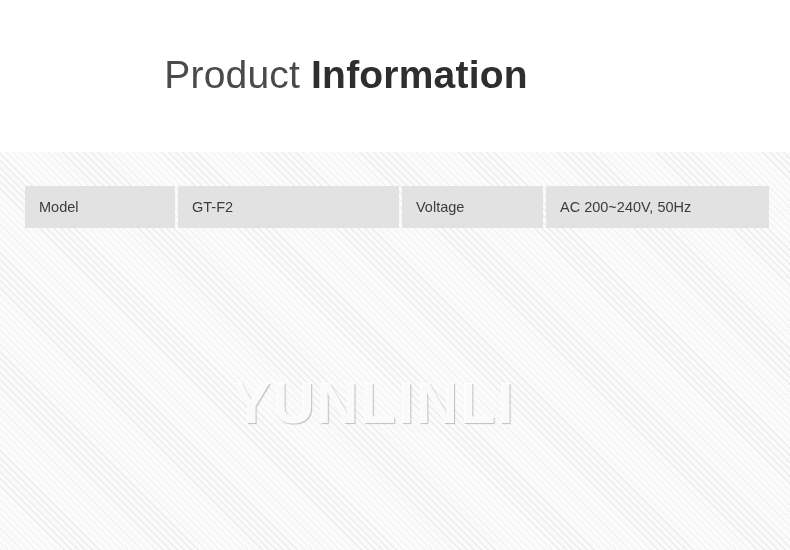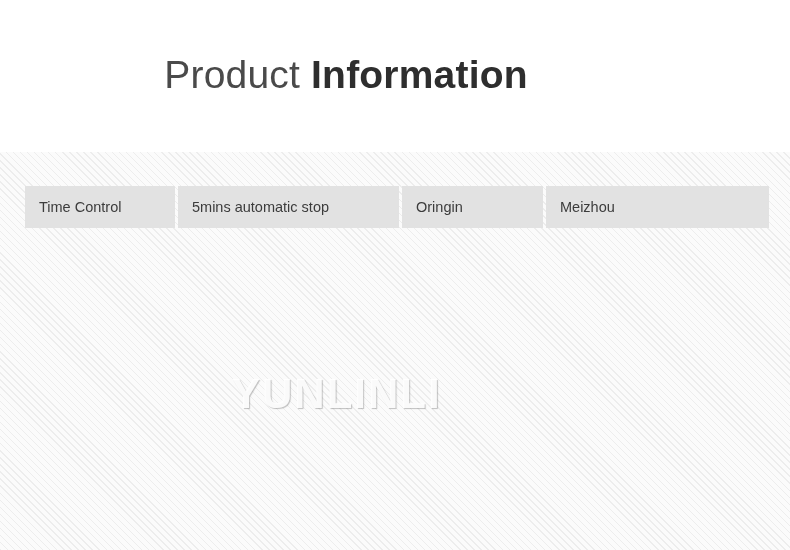--- a/index.html
+++ b/index.html
@@ -104,24 +104,24 @@
   
   tr.row-open td {
     background: transparent;
     height: 48px;
   }
 
   
   #watermark {
     position: absolute;
     left: 232px;
-    top: 365px;
+    top: 374px;
     width: 345px;
     height: 58px;
-    font-size: 42px;
+    font-size: 58px;
     line-height: 58px;
     font-weight: 700;
     letter-spacing: 2px;
     color: rgba(255, 255, 255, 0.92);
     text-shadow: 1px 1px 1px rgba(120, 120, 120, 0.45);
     white-space: nowrap;
     pointer-events: none;
     user-select: none;
   }
 </style>
@@ -140,31 +140,31 @@
 
   <table id="spec-table">
     <colgroup>
       <col class="c-label-a">
       <col class="c-value-a">
       <col class="c-label-b">
       <col class="c-value-b">
     </colgroup>
     <tbody>
 
+      <tr class="row-filled">
+        <td>Model</td>
+        <td>GT-F2</td>
+        <td>Voltage</td>
+        <td>AC 200~240V, 50Hz</td>
+      </tr>
 
 
 
 
 
 
-      <tr class="row-filled">
-        <td>Time Control</td>
-        <td>5mins automatic stop</td>
-        <td>Oringin</td>
-        <td>Meizhou</td>
-      </tr>
 
     </tbody>
   </table>
 
   <div id="watermark">YUNLINLI</div>
 
 </div>
 
 </body></html>

